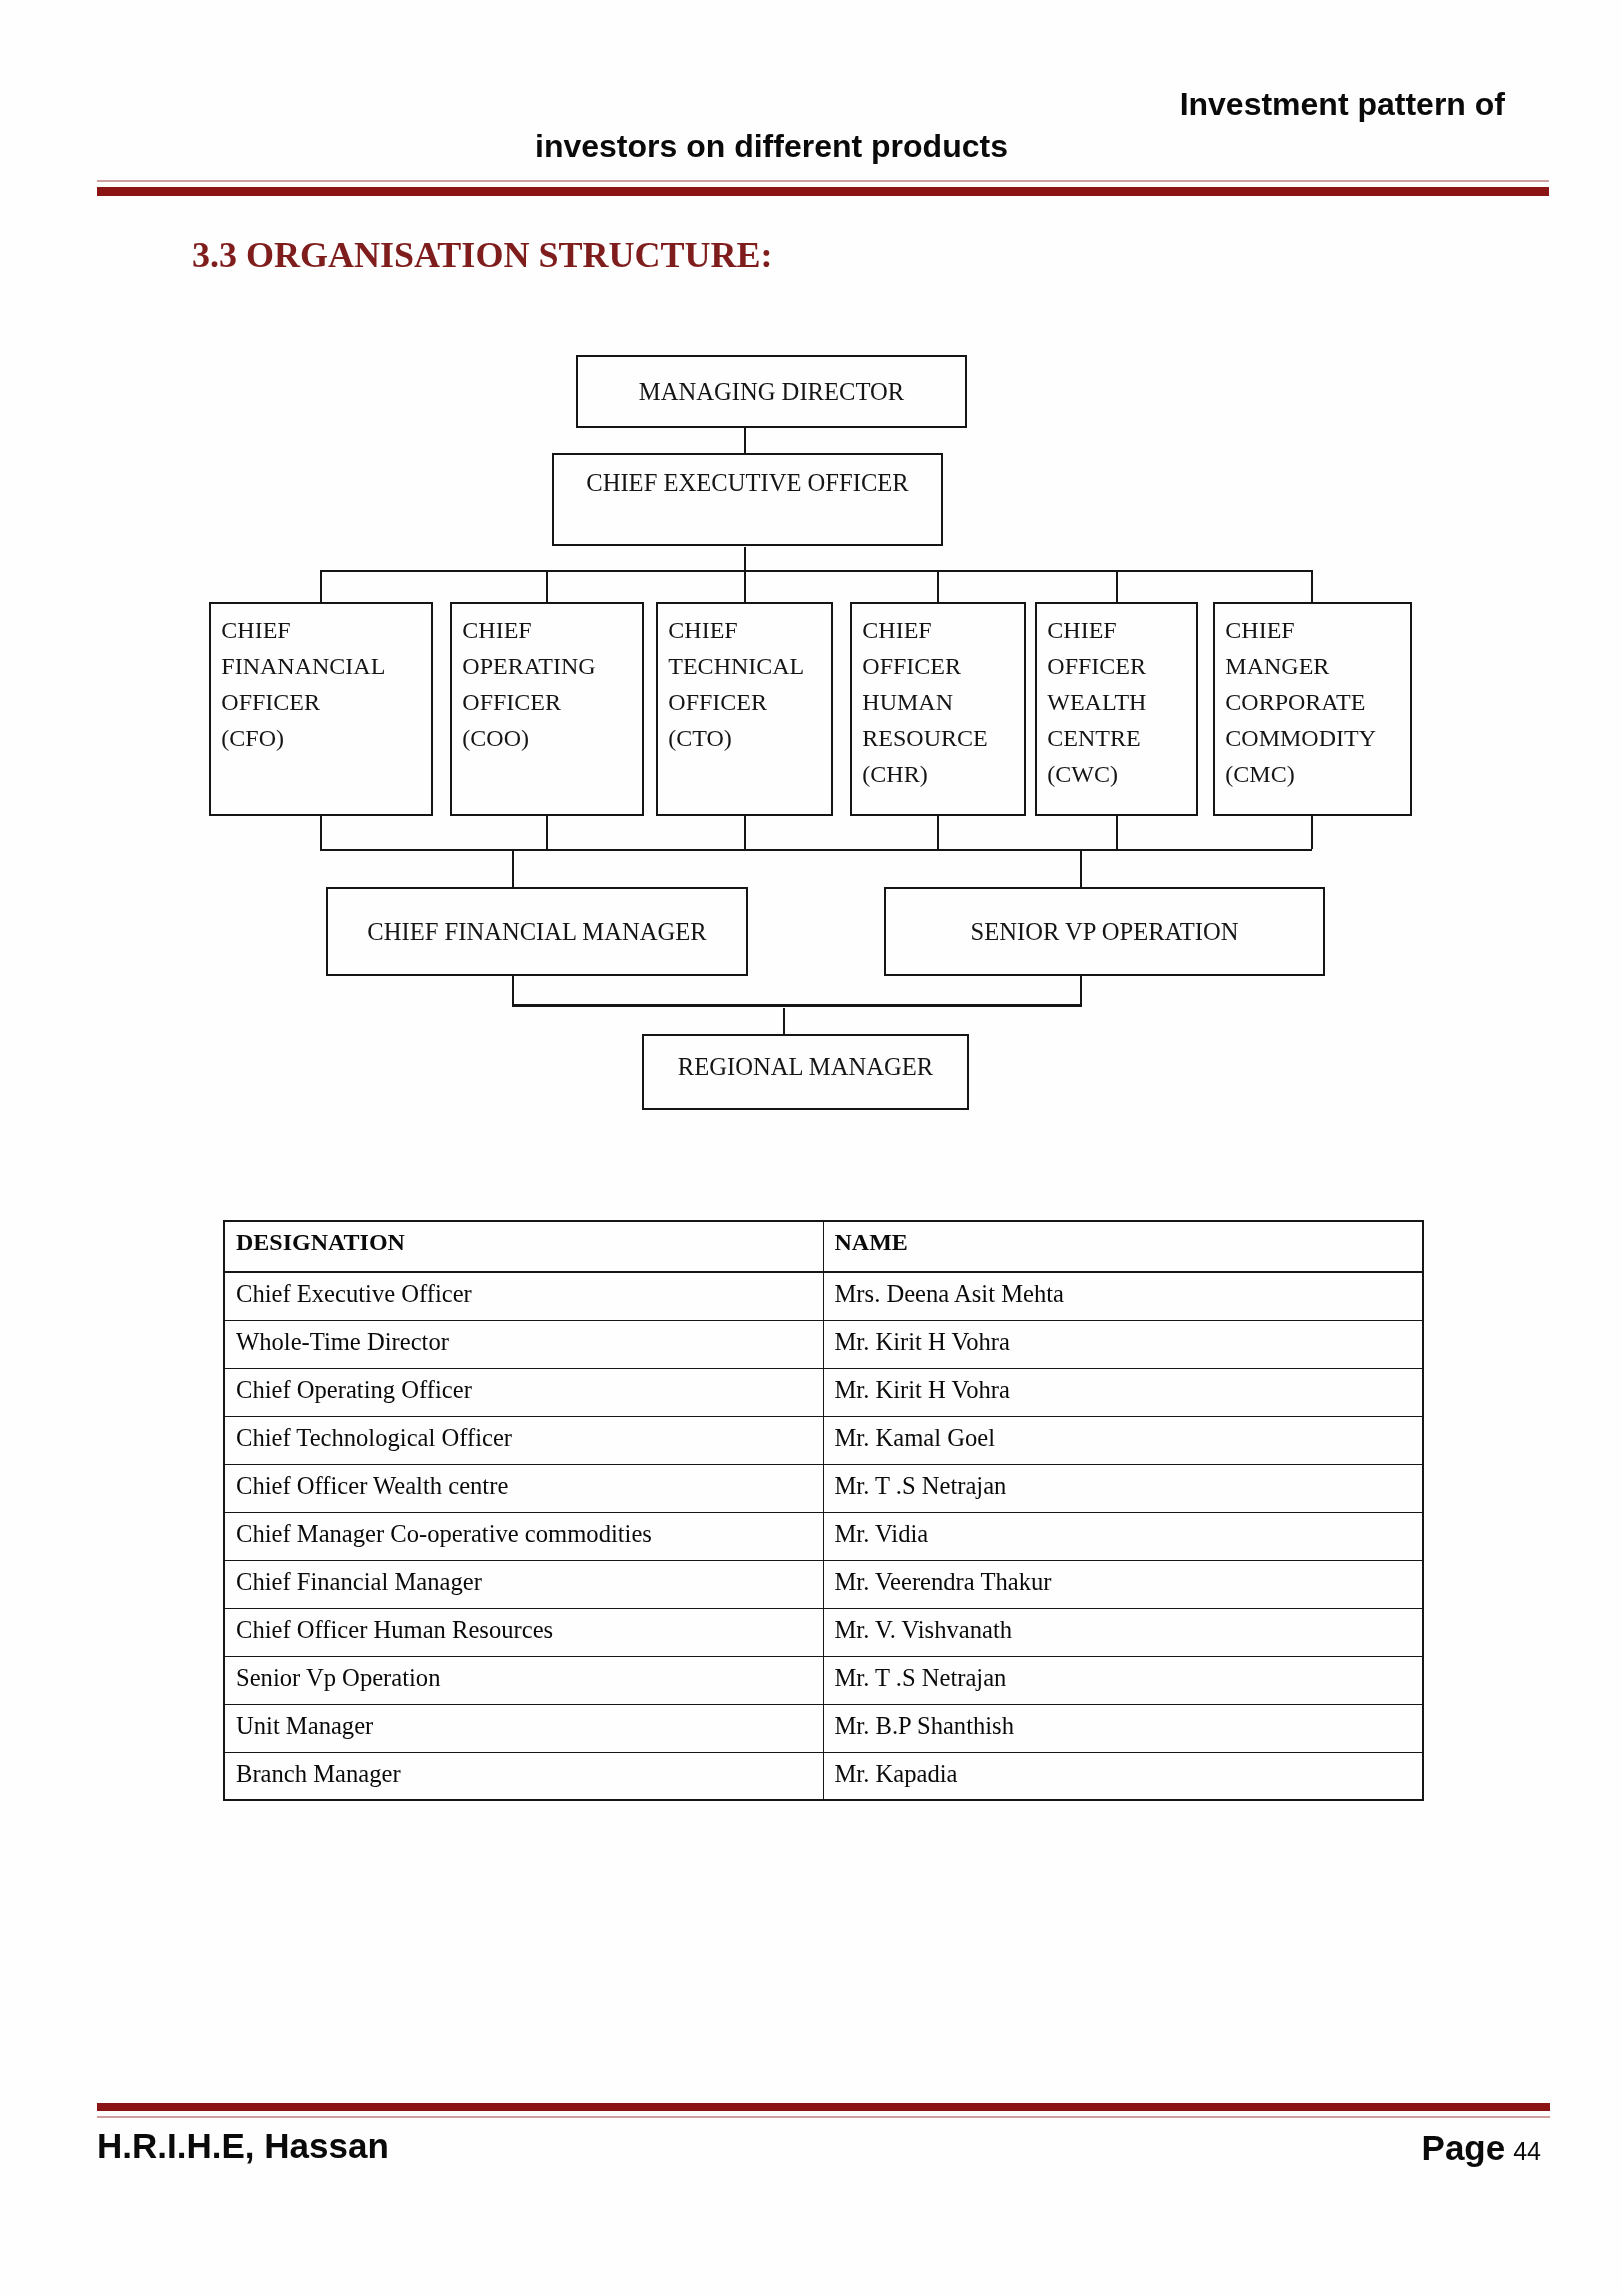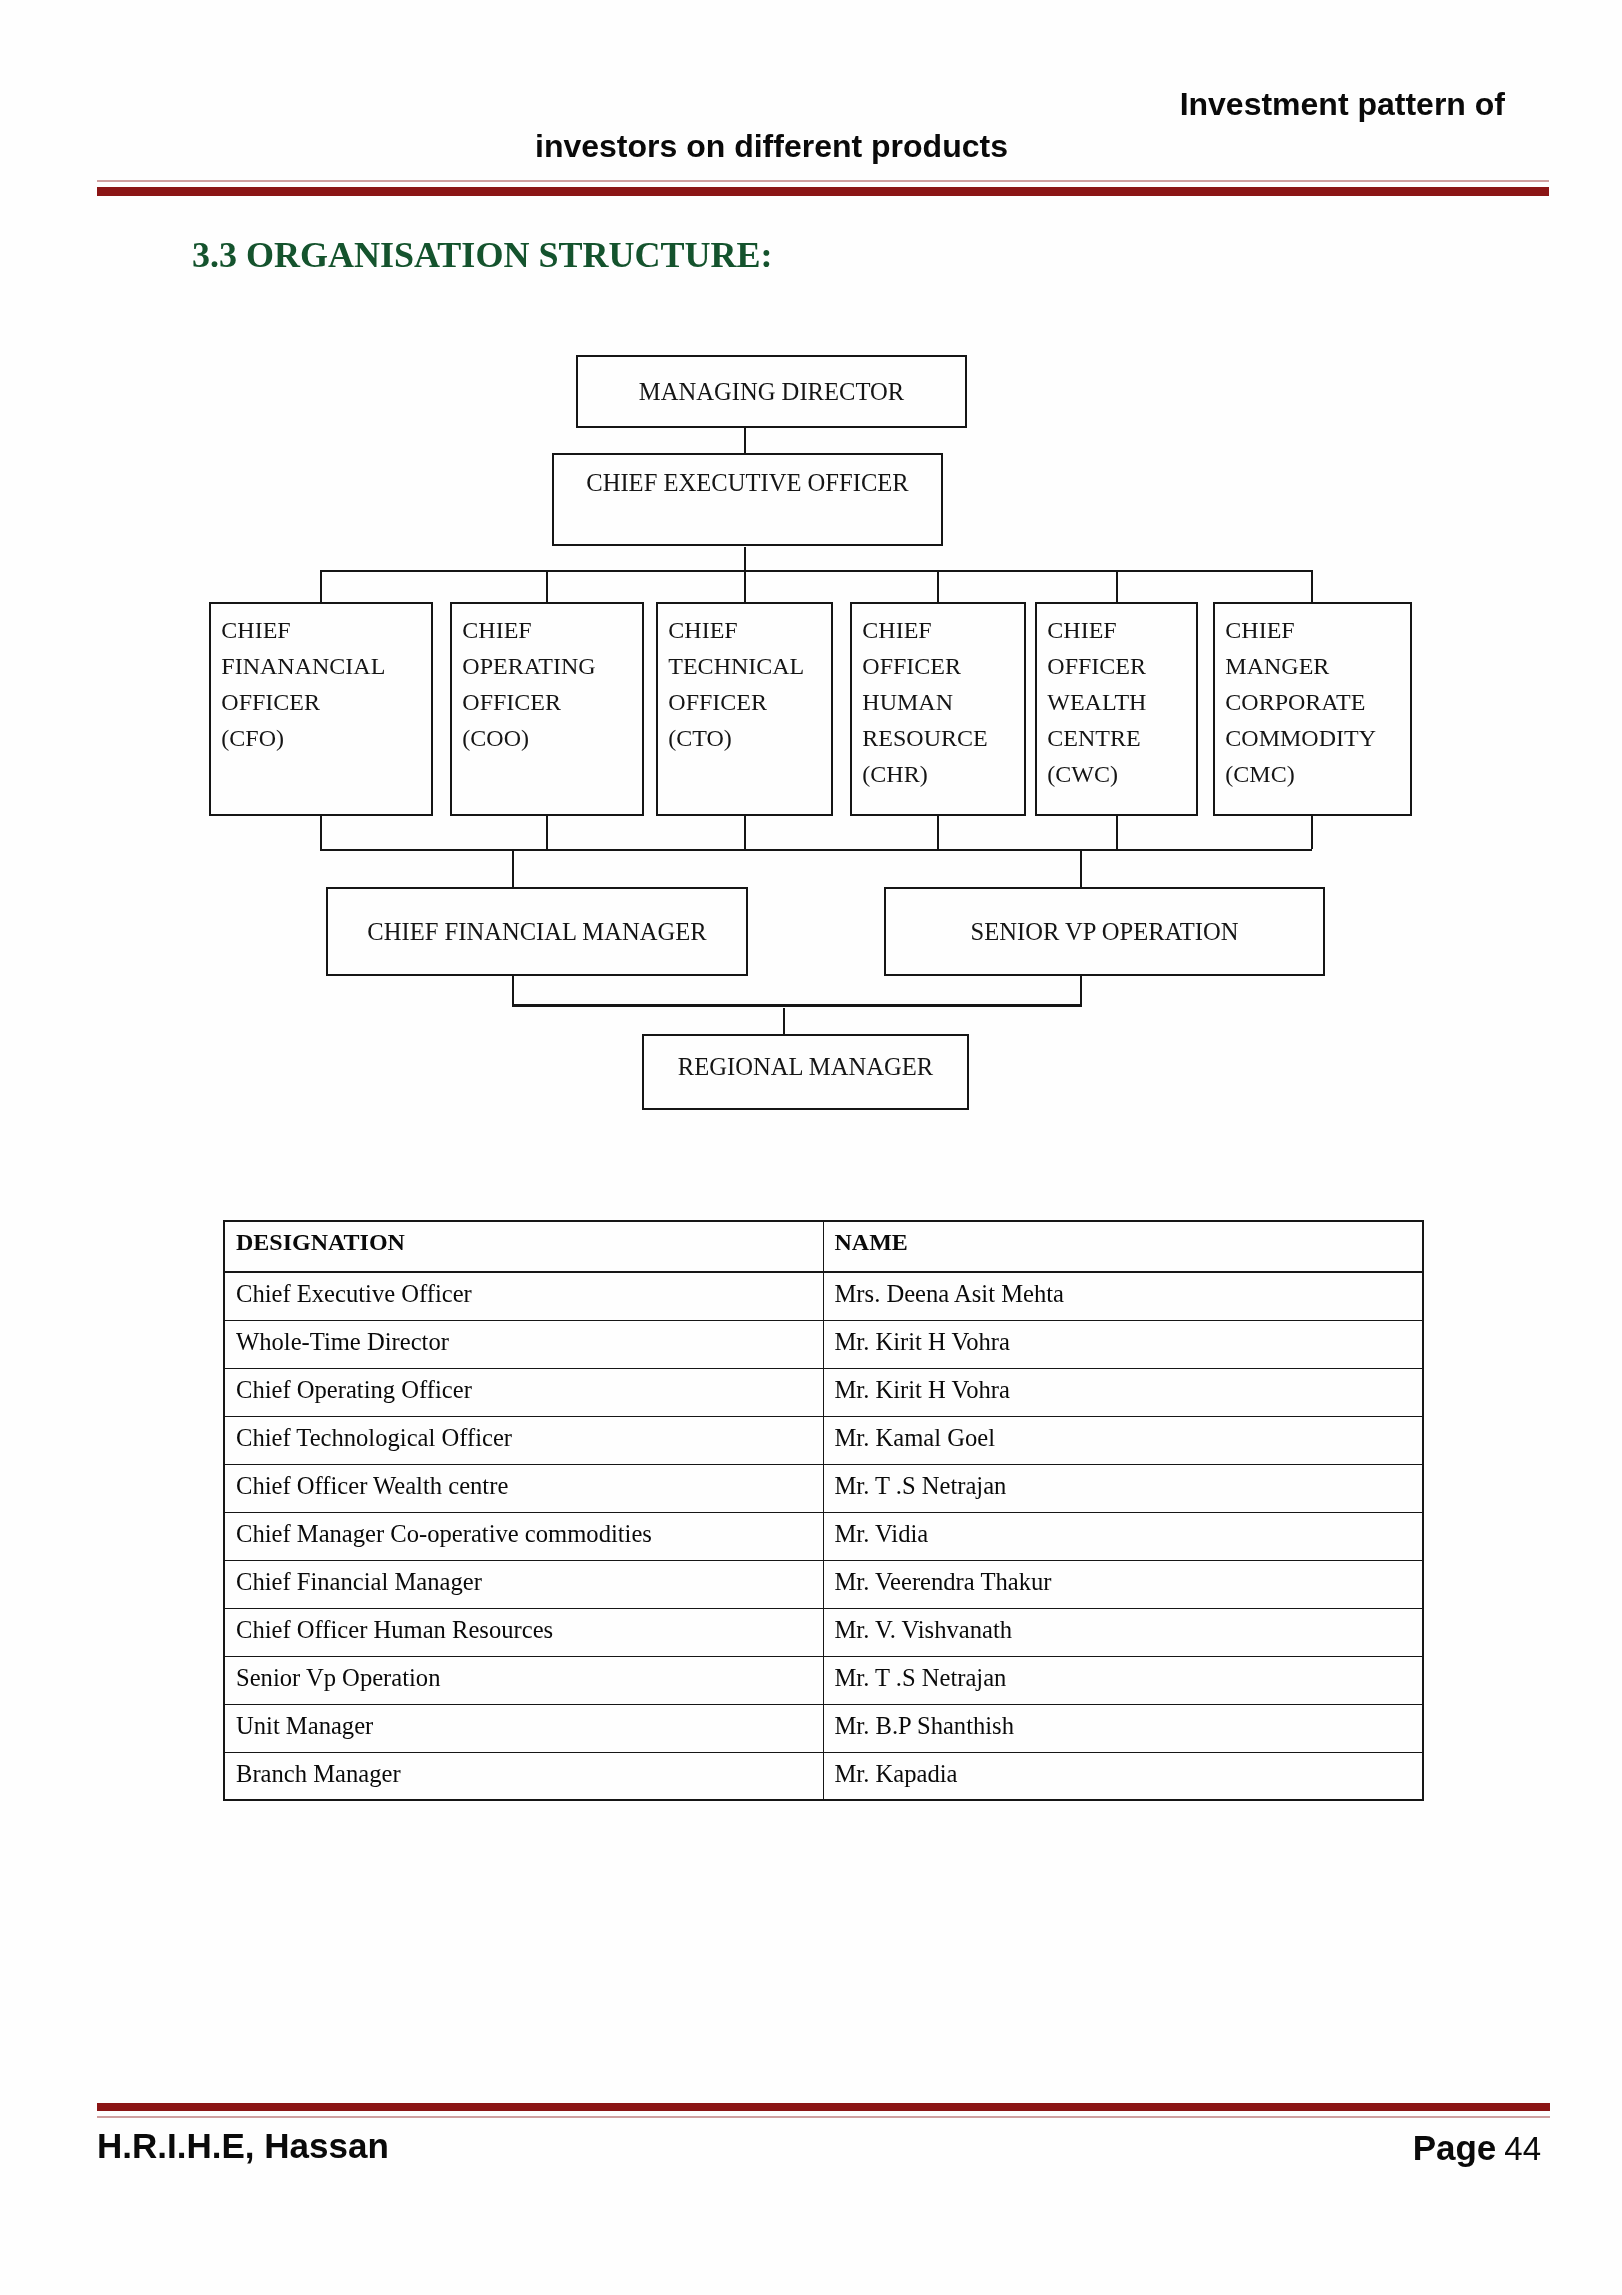--- a/index.html
+++ b/index.html
@@ -27,21 +27,21 @@
   }
   #hdr1{top:86px;right:117px;}
   #hdr2{top:128px;left:535px;}
   .rule{position:absolute;left:97px;width:1452px;}
   #rule-top-thin{top:180px;height:1.6px;background:var(--rule-light);}
   #rule-top-thick{top:187px;height:8.7px;background:var(--rule-dark);}
   
   #sec-title{
     position:absolute;left:192px;top:234px;
     font-family:"Liberation Serif", serif;
-    font-weight:bold;font-size:36px;color:#14532d;
+    font-weight:bold;font-size:36px;color:#7f1d1d;
     white-space:nowrap;
   }
   
   .obox{
     position:absolute;
     border:2.4px solid var(--ink);
     background:#fefefe;
     box-sizing:border-box;
     font-size:24.6px;
     line-height:1.45;
@@ -102,21 +102,21 @@
     position:absolute;left:97px;top:2126px;
     font-family:"Liberation Sans", sans-serif;font-weight:bold;font-size:35px;color:#0a0a0a;
     white-space:nowrap;
   }
   #foot-right{
     position:absolute;right:81px;top:2128px;
     font-family:"Liberation Sans", sans-serif;font-size:35px;color:#0a0a0a;
     white-space:nowrap;
   }
   #foot-right .pg-label{font-weight:bold;margin-top:6px;}
-  #foot-right .pg-num{font-weight:normal;font-size:33px;padding-left:8px;}
+  #foot-right .pg-num{font-weight:normal;font-size:25px;padding-left:8px;}
 </style>
 </head>
 <body>
 
 <div id="page">
 
   <div id="hdr1" class="hdr-line">Investment pattern of</div>
   <div id="hdr2" class="hdr-line">investors on different products</div>
   <div id="rule-top-thin" class="rule"></div>
   <div id="rule-top-thick" class="rule"></div>

